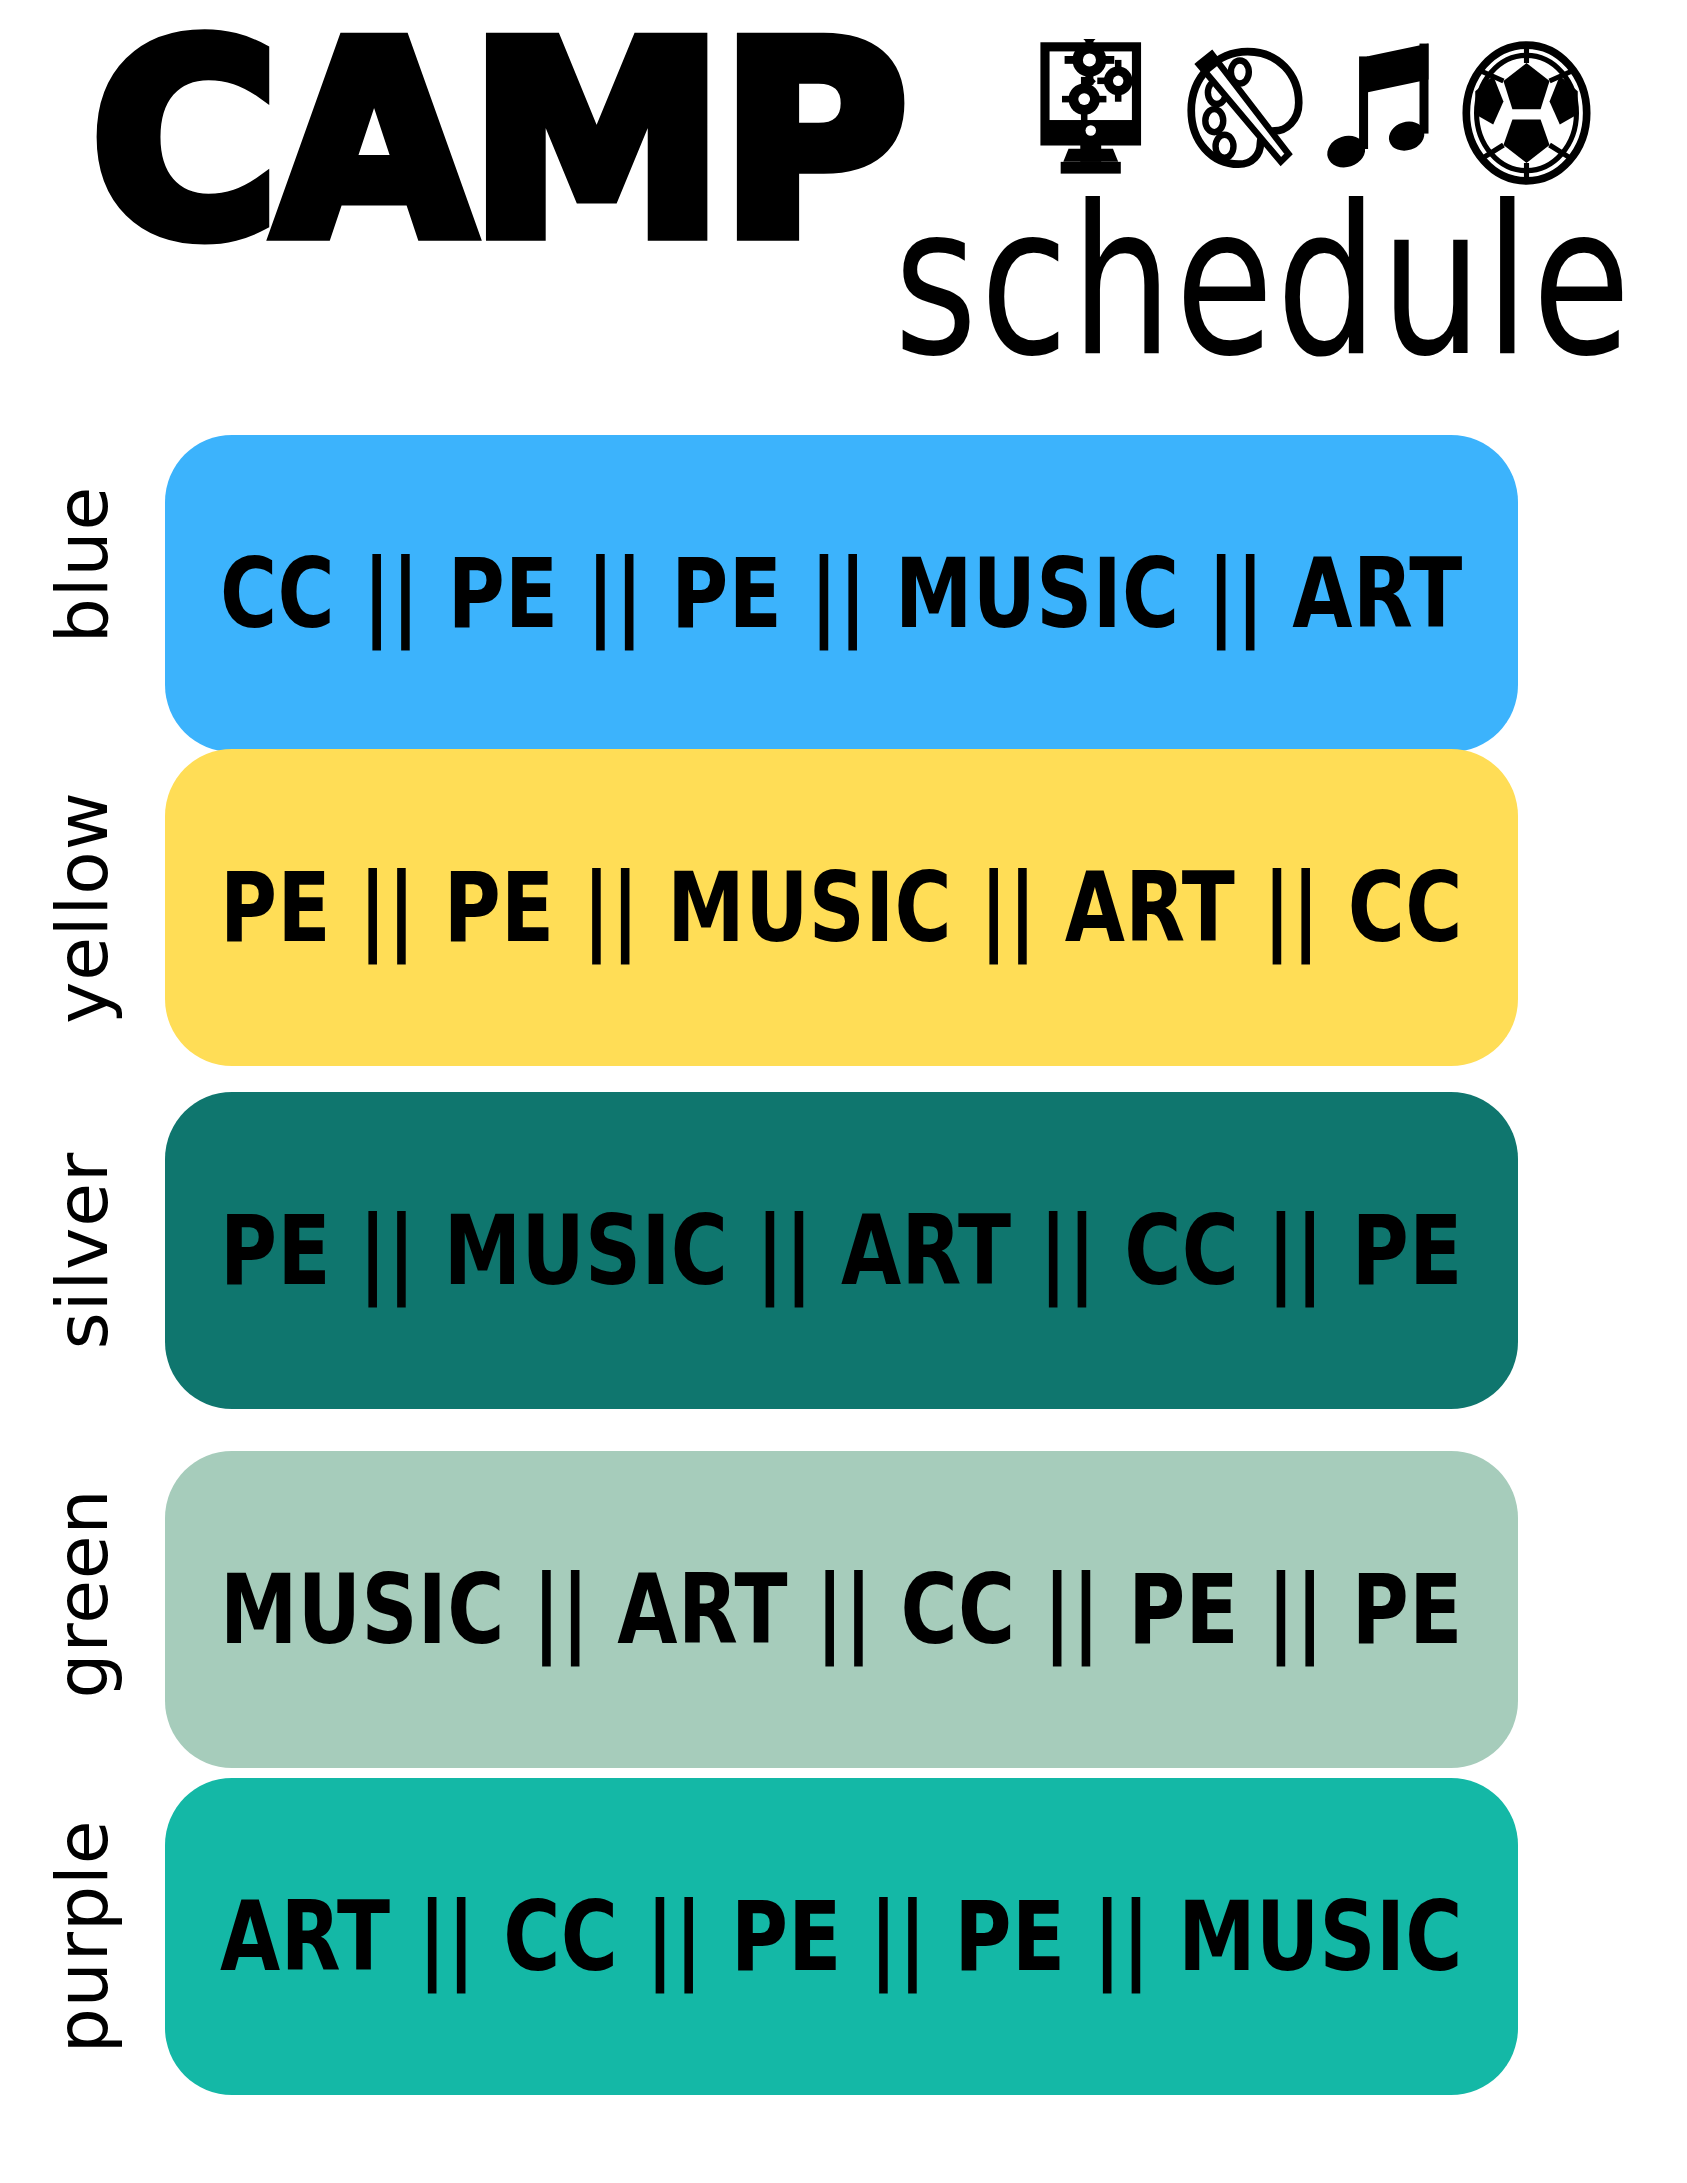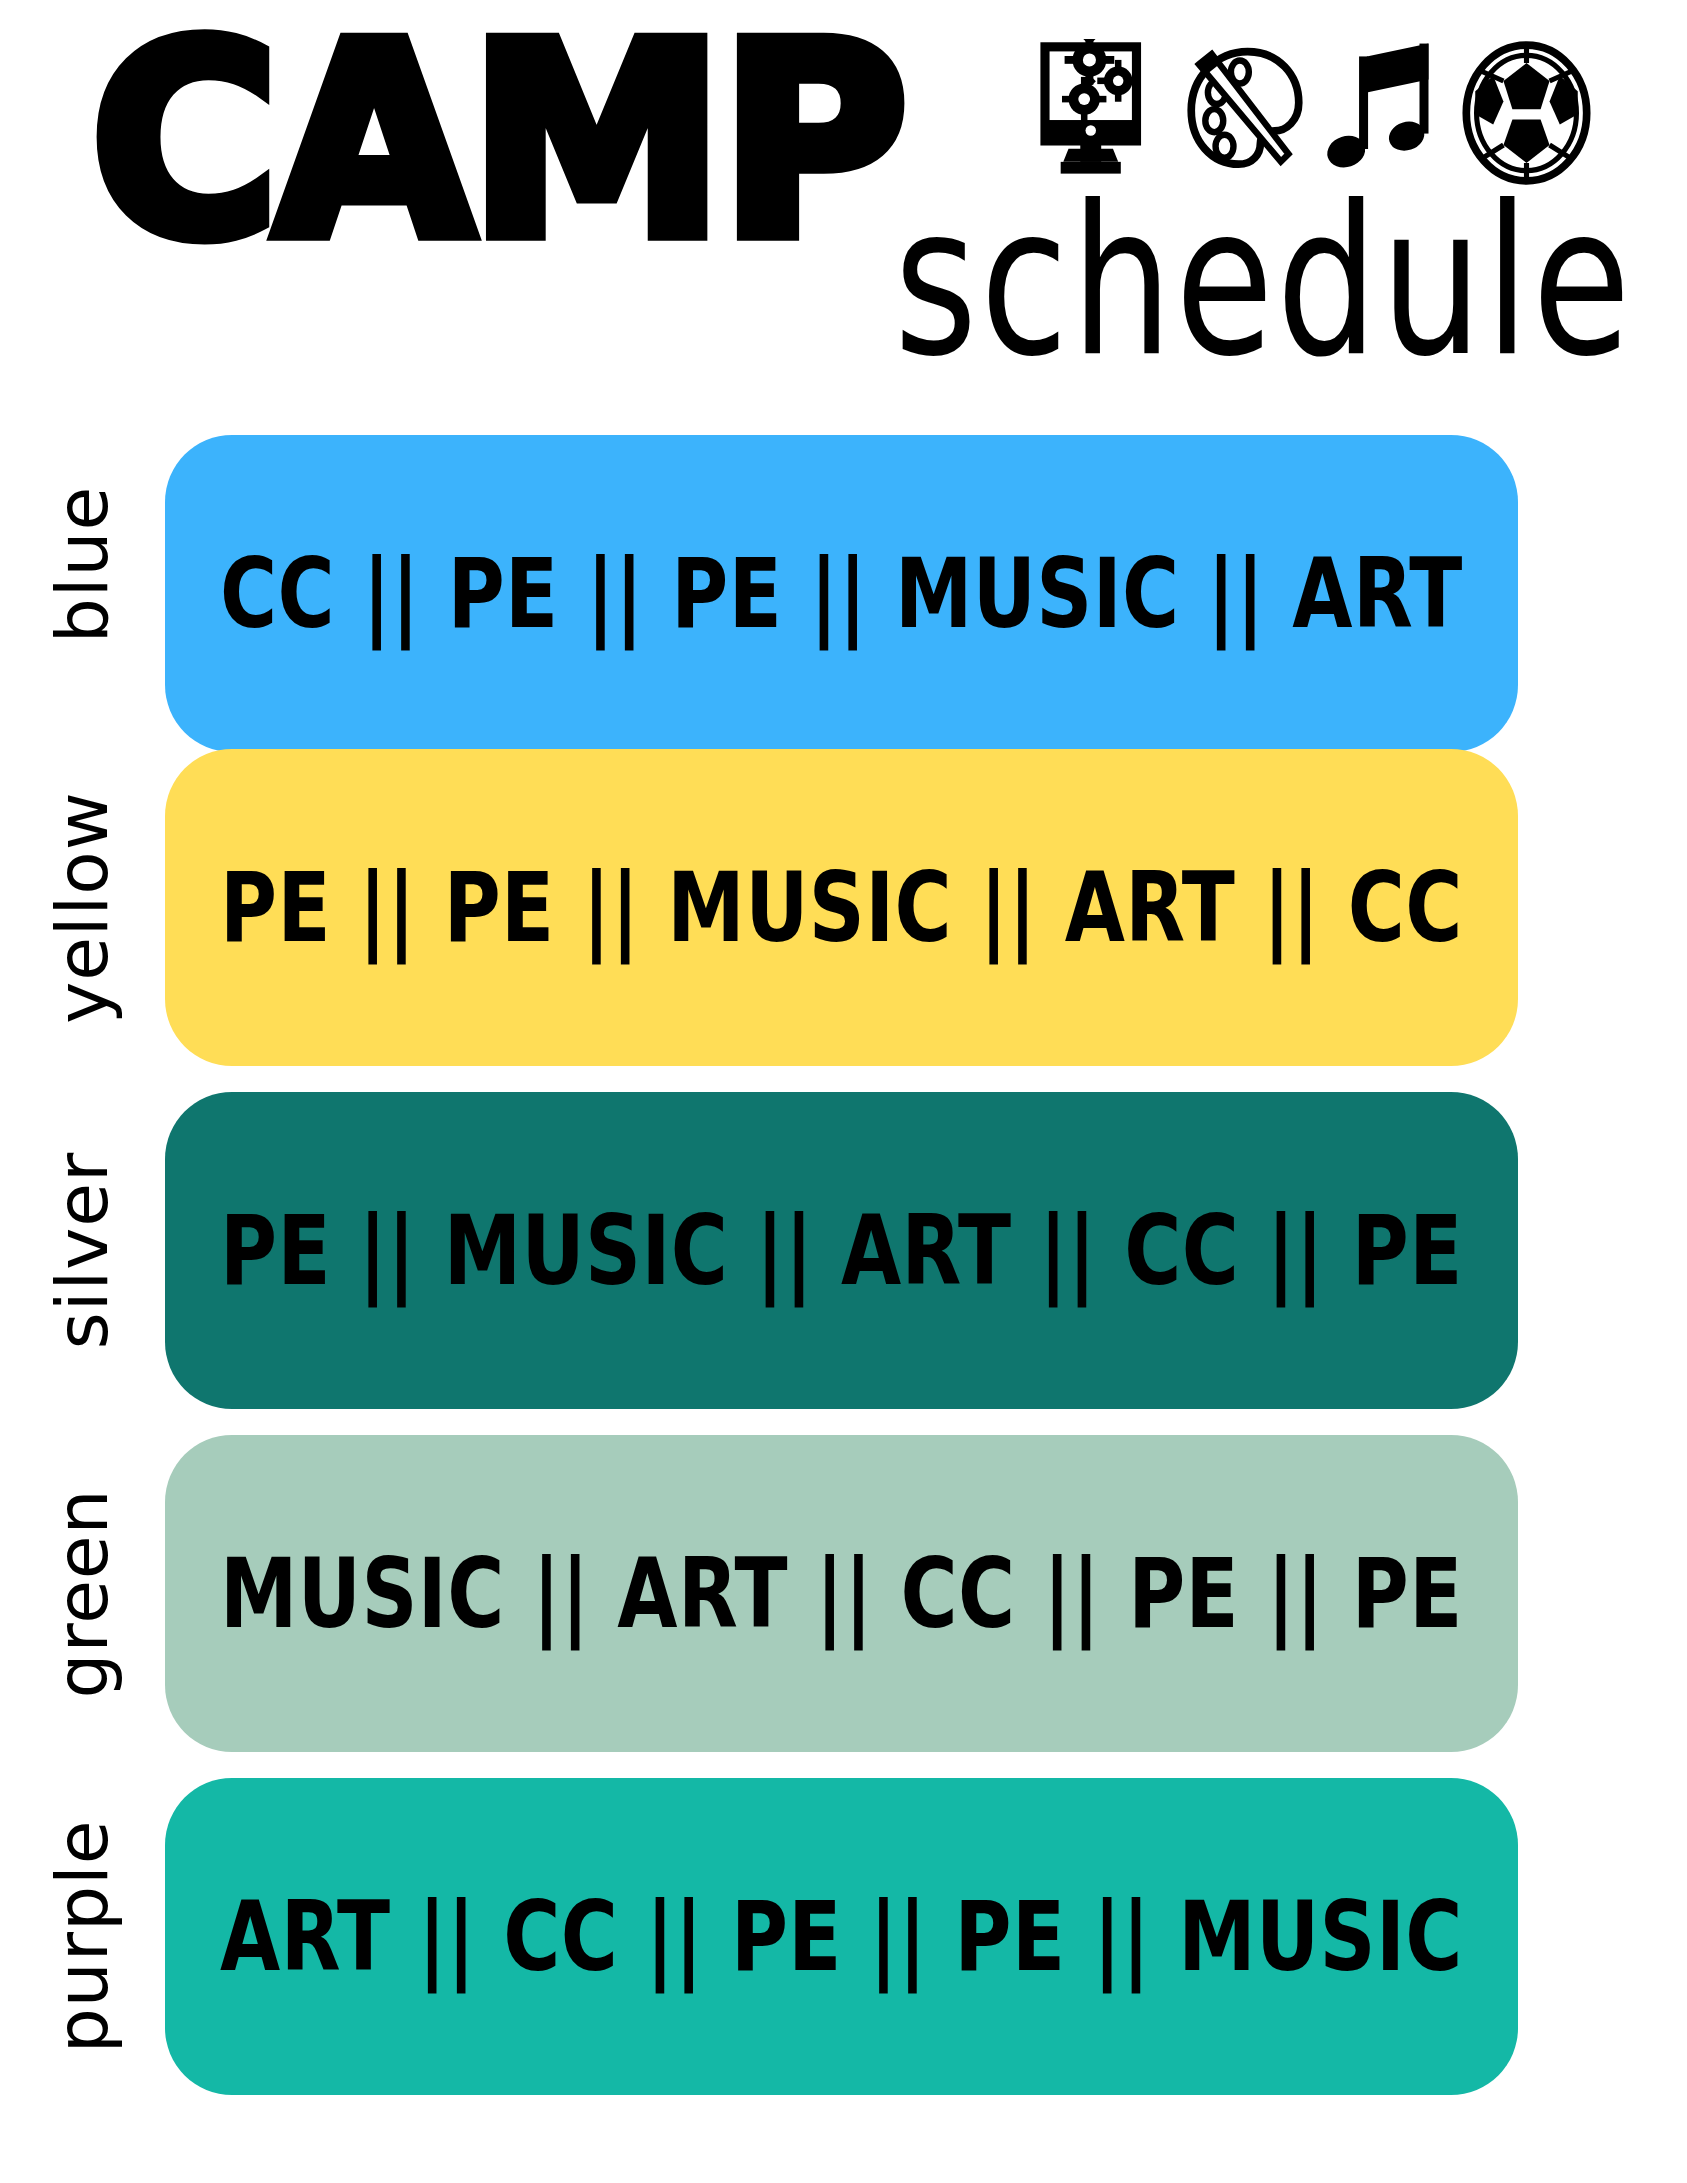--- a/index.html
+++ b/index.html
@@ -244,21 +244,21 @@
     </div>
     <div class="row-band" style="background:#0f766e;">
       <div class="row-text">PE || MUSIC || ART || CC || PE</div>
     </div>
   </div>
 
   <div class="row">
     <div class="row-label">
       <span>green</span>
     </div>
-    <div class="row-band" style="background:#A6CCBB;">
+    <div class="row-band" style="background:#A6CCBB;margin-top:16px;">
       <div class="row-text">MUSIC || ART || CC || PE || PE</div>
     </div>
   </div>
 
   <div class="row">
     <div class="row-label">
       <span>purple</span>
     </div>
     <div class="row-band" style="background:#14b8a6;">
       <div class="row-text">ART || CC || PE || PE || MUSIC</div>

